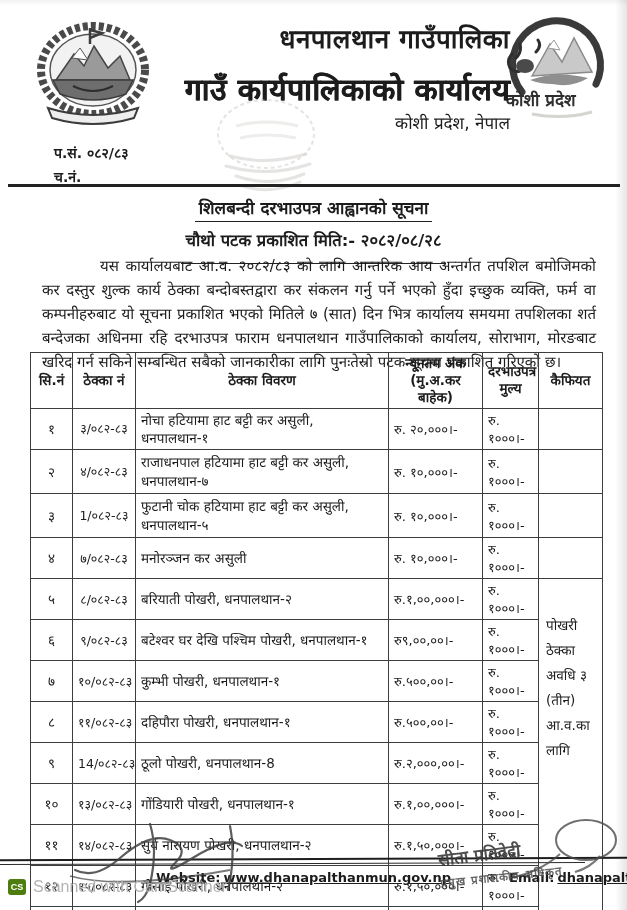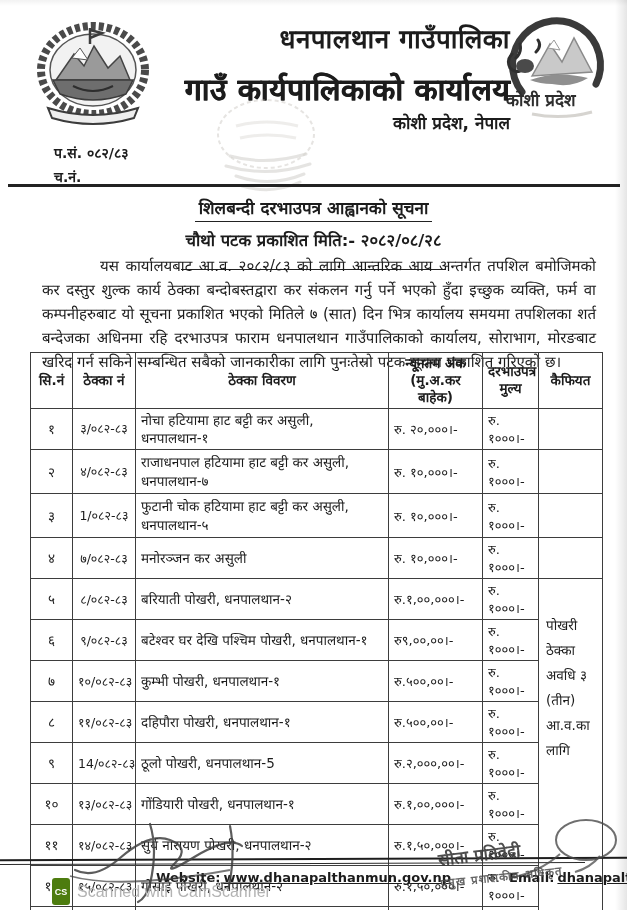--- a/index.html
+++ b/index.html
@@ -16,34 +16,34 @@
     background:linear-gradient(to bottom,rgba(0,0,0,.05),rgba(0,0,0,0));}
 
   
   .emblem{position:absolute;left:28px;top:18px;}
   .koshi-logo{position:absolute;left:492px;top:14px;}
   .head-center{position:absolute;left:120px;top:20px;width:390px;text-align:right;}
   .muni-title{font-size:26px;font-weight:bold;letter-spacing:.5px;}
   .office-title{font-size:30px;font-weight:900;margin-top:12px;
     text-shadow:.6px 0 0 #1c1c1c;letter-spacing:.5px;}
   .addr{font-size:17px;font-weight:bold;margin-top:6px;}
-  .addr2{font-size:17px;font-weight:bold;margin-top:2px;}
+  .addr2{font-size:17px;font-weight:normal;margin-top:2px;}
 
   .ghost-stamp{position:absolute;left:196px;top:96px;opacity:.55;pointer-events:none;}
 
   .ref-block{position:absolute;left:54px;top:142px;font-size:14px;font-weight:bold;line-height:1.7;}
 
   .rule-thick{position:absolute;left:8px;top:184px;width:612px;height:3px;background:#222;}
 
   .notice-title-wrap{position:absolute;left:0;top:196px;width:627px;text-align:center;}
   .notice-title{display:inline-block;font-size:17px;font-weight:bold;
     border-bottom:1.6px solid #222;padding:0 4px 2px 4px;}
   .publish-wrap{position:absolute;left:0;top:228px;width:627px;text-align:center;}
   .publish-line{display:inline-block;font-size:16.5px;font-weight:bold;
-    border-bottom:1.6px solid #222;padding:0 4px 18px 4px;}
+    border-bottom:1.6px solid #222;padding:0 4px 12px 4px;}
 
   .body-par{position:absolute;left:42px;top:254px;width:554px;
     font-size:15px;line-height:1.6;text-align:justify;text-indent:58px;}
 
   
   table.tender{position:absolute;left:30px;top:352px;border-collapse:collapse;
     width:572px;table-layout:fixed;font-size:13.5px;}
   .tender th,.tender td{border:1.4px solid #3d3d3d;padding:2px 5px;vertical-align:middle;}
   .tender thead th{font-weight:bold;text-align:center;font-size:13.5px;line-height:1.25;height:38px;}
   .c-sn{text-align:center;}
@@ -77,23 +77,23 @@
   .footer-line .link{text-decoration:underline;}
   .footer-line .gap{display:inline-block;width:14px;}
 
   .sig-overlay{position:absolute;left:0;top:806px;pointer-events:none;}
   .stamp-name{position:absolute;left:438px;top:843px;font-size:17px;font-weight:bold;
     color:#3a3a3a;transform:rotate(-7deg);white-space:nowrap;opacity:.9;}
   .stamp-title{position:absolute;left:440px;top:869px;font-size:11.5px;font-weight:bold;
     color:#4d4d4d;transform:rotate(-6deg);white-space:nowrap;opacity:.85;letter-spacing:1px;}
 
   .camscanner{position:absolute;left:8px;top:878px;display:flex;align-items:center;}
-  .cs-badge{width:18px;height:27px;border-radius:3px;background:#4d7c0f;color:#fff;
+  .cs-badge{width:18px;height:16px;border-radius:3px;background:#4d7c0f;color:#fff;
     font-size:9px;font-weight:bold;display:flex;align-items:center;justify-content:center;
-    font-family:"Liberation Sans",sans-serif;margin-left:44px;}
+    font-family:"Liberation Sans",sans-serif;}
   .cs-text{margin-left:7px;font-size:16px;color:#b3b3b3;
     font-family:"Liberation Sans",sans-serif;}
 </style>
 </head>
 <body>
 
 <div class="page">
   <div class="edge-top"></div>
 
   <div class="emblem">
@@ -229,21 +229,21 @@
         <tr>
           <td class="c-sn">८</td>
           <td class="c-no">११/०८२-८३</td>
           <td class="c-desc">दहिपौरा पोखरी, धनपालथान-१</td>
           <td class="c-min">रु.५००,००।-</td>
           <td class="c-price">रु. १०००।-</td>
         </tr>
         <tr>
           <td class="c-sn">९</td>
           <td class="c-no">14/०८२-८३</td>
-          <td class="c-desc">ठूलो पोखरी, धनपालथान-5</td>
+          <td class="c-desc">ठूलो पोखरी, धनपालथान-8</td>
           <td class="c-min">रु.२,०००,००।-</td>
           <td class="c-price">रु. १०००।-</td>
         </tr>
         <tr>
           <td class="c-sn">१०</td>
           <td class="c-no">१३/०८२-८३</td>
           <td class="c-desc">गोंडियारी पोखरी, धनपालथान-१</td>
           <td class="c-min">रु.१,००,०००।-</td>
           <td class="c-price">रु. १०००।-</td>
         </tr>

